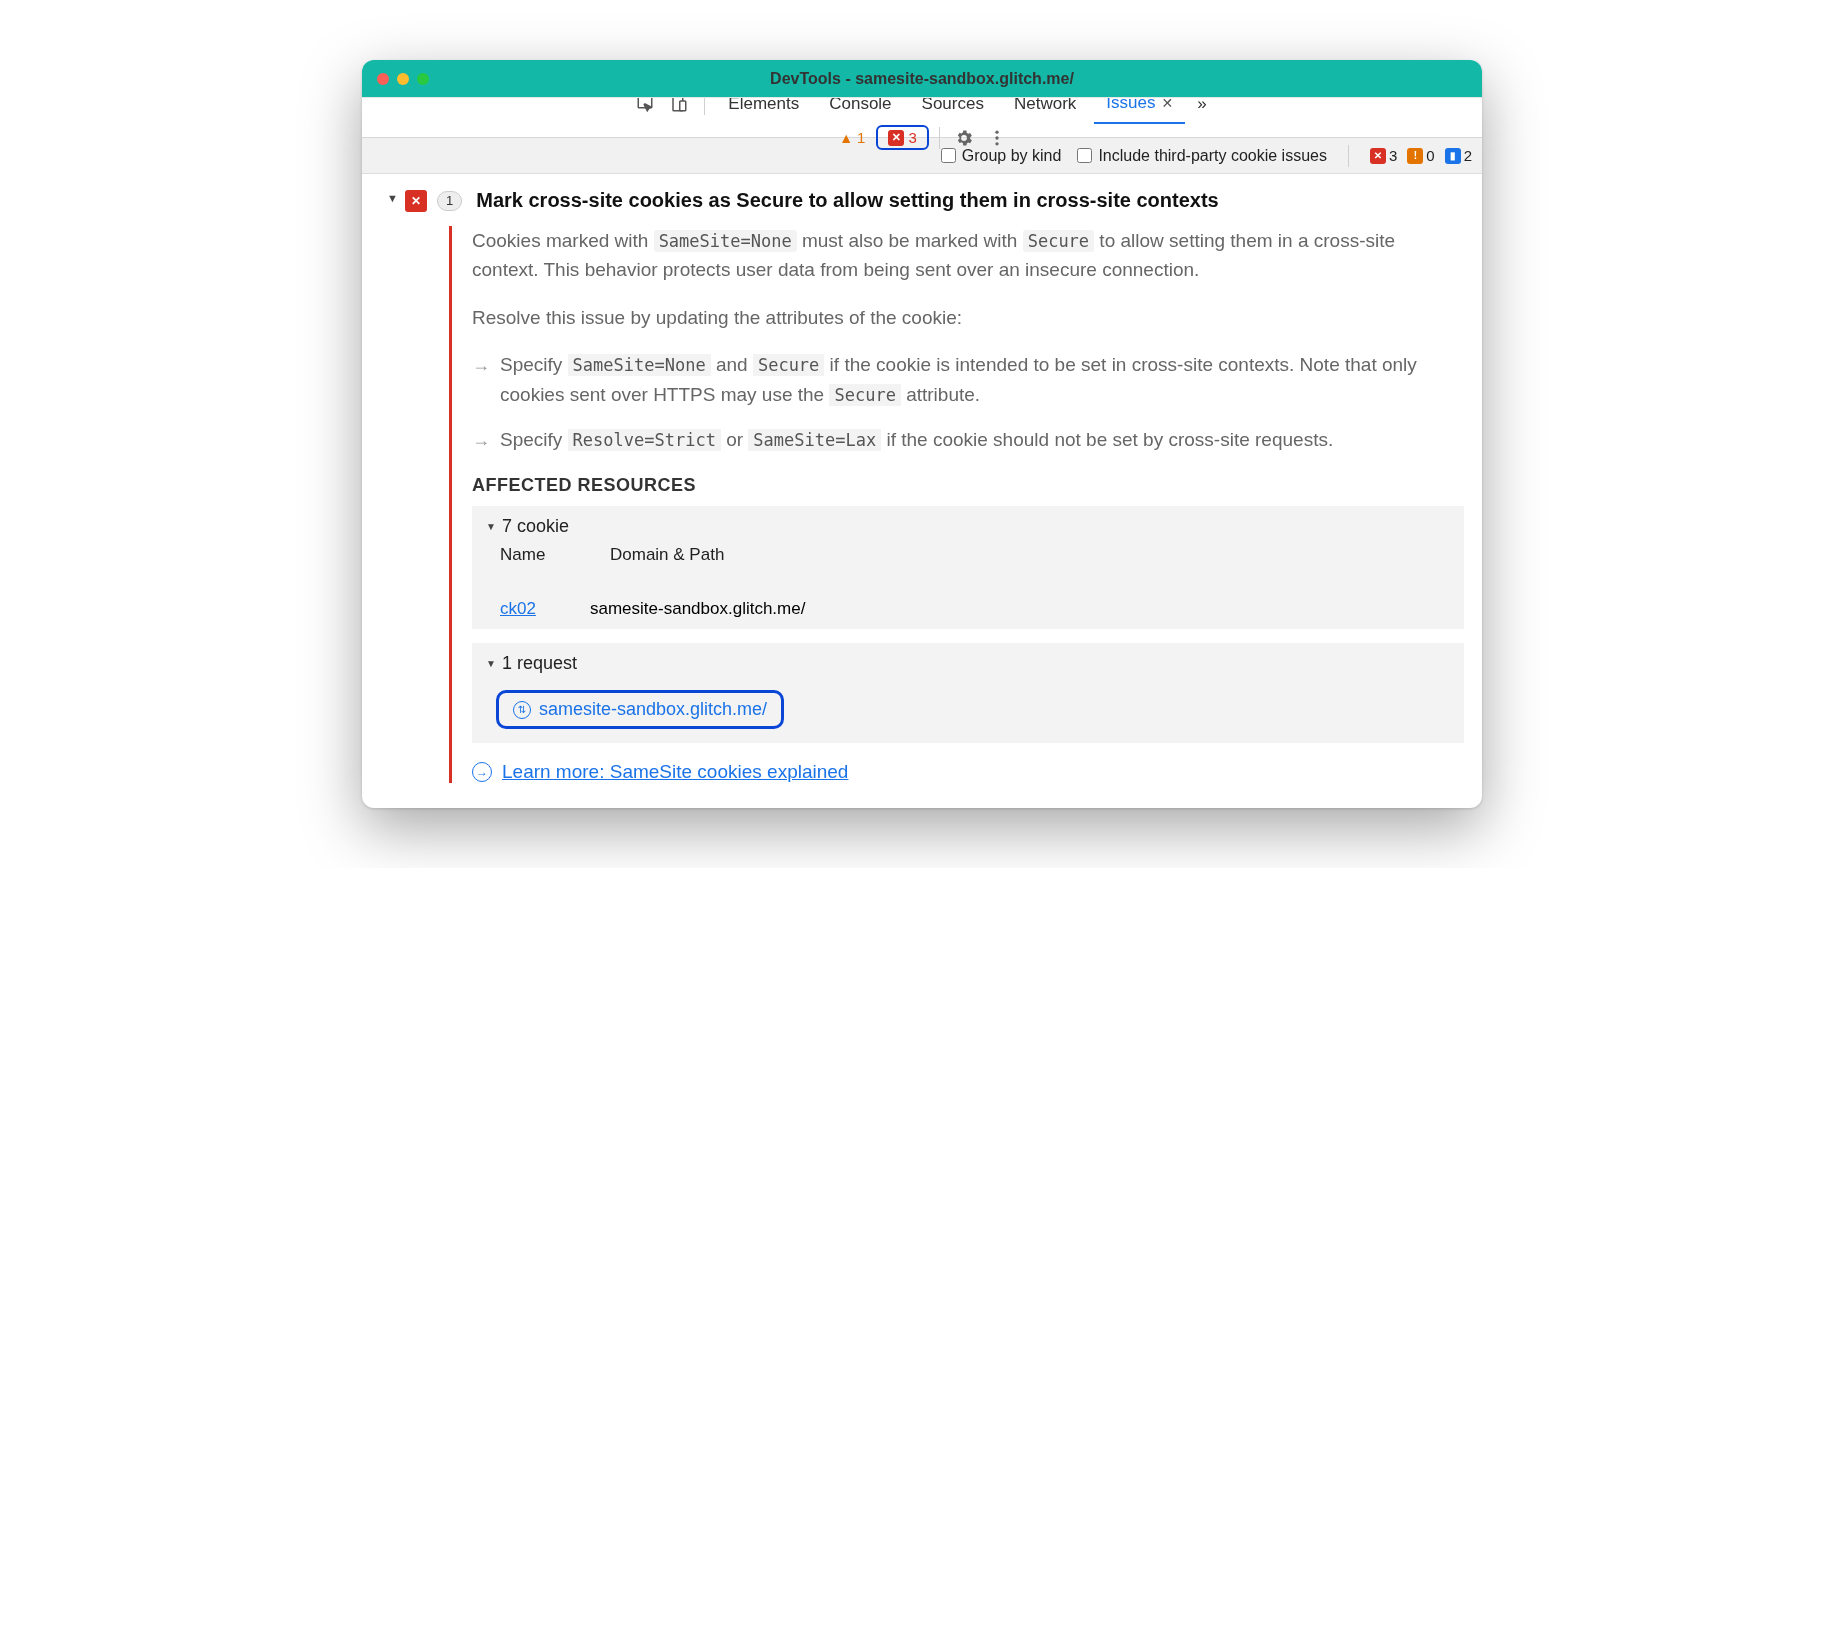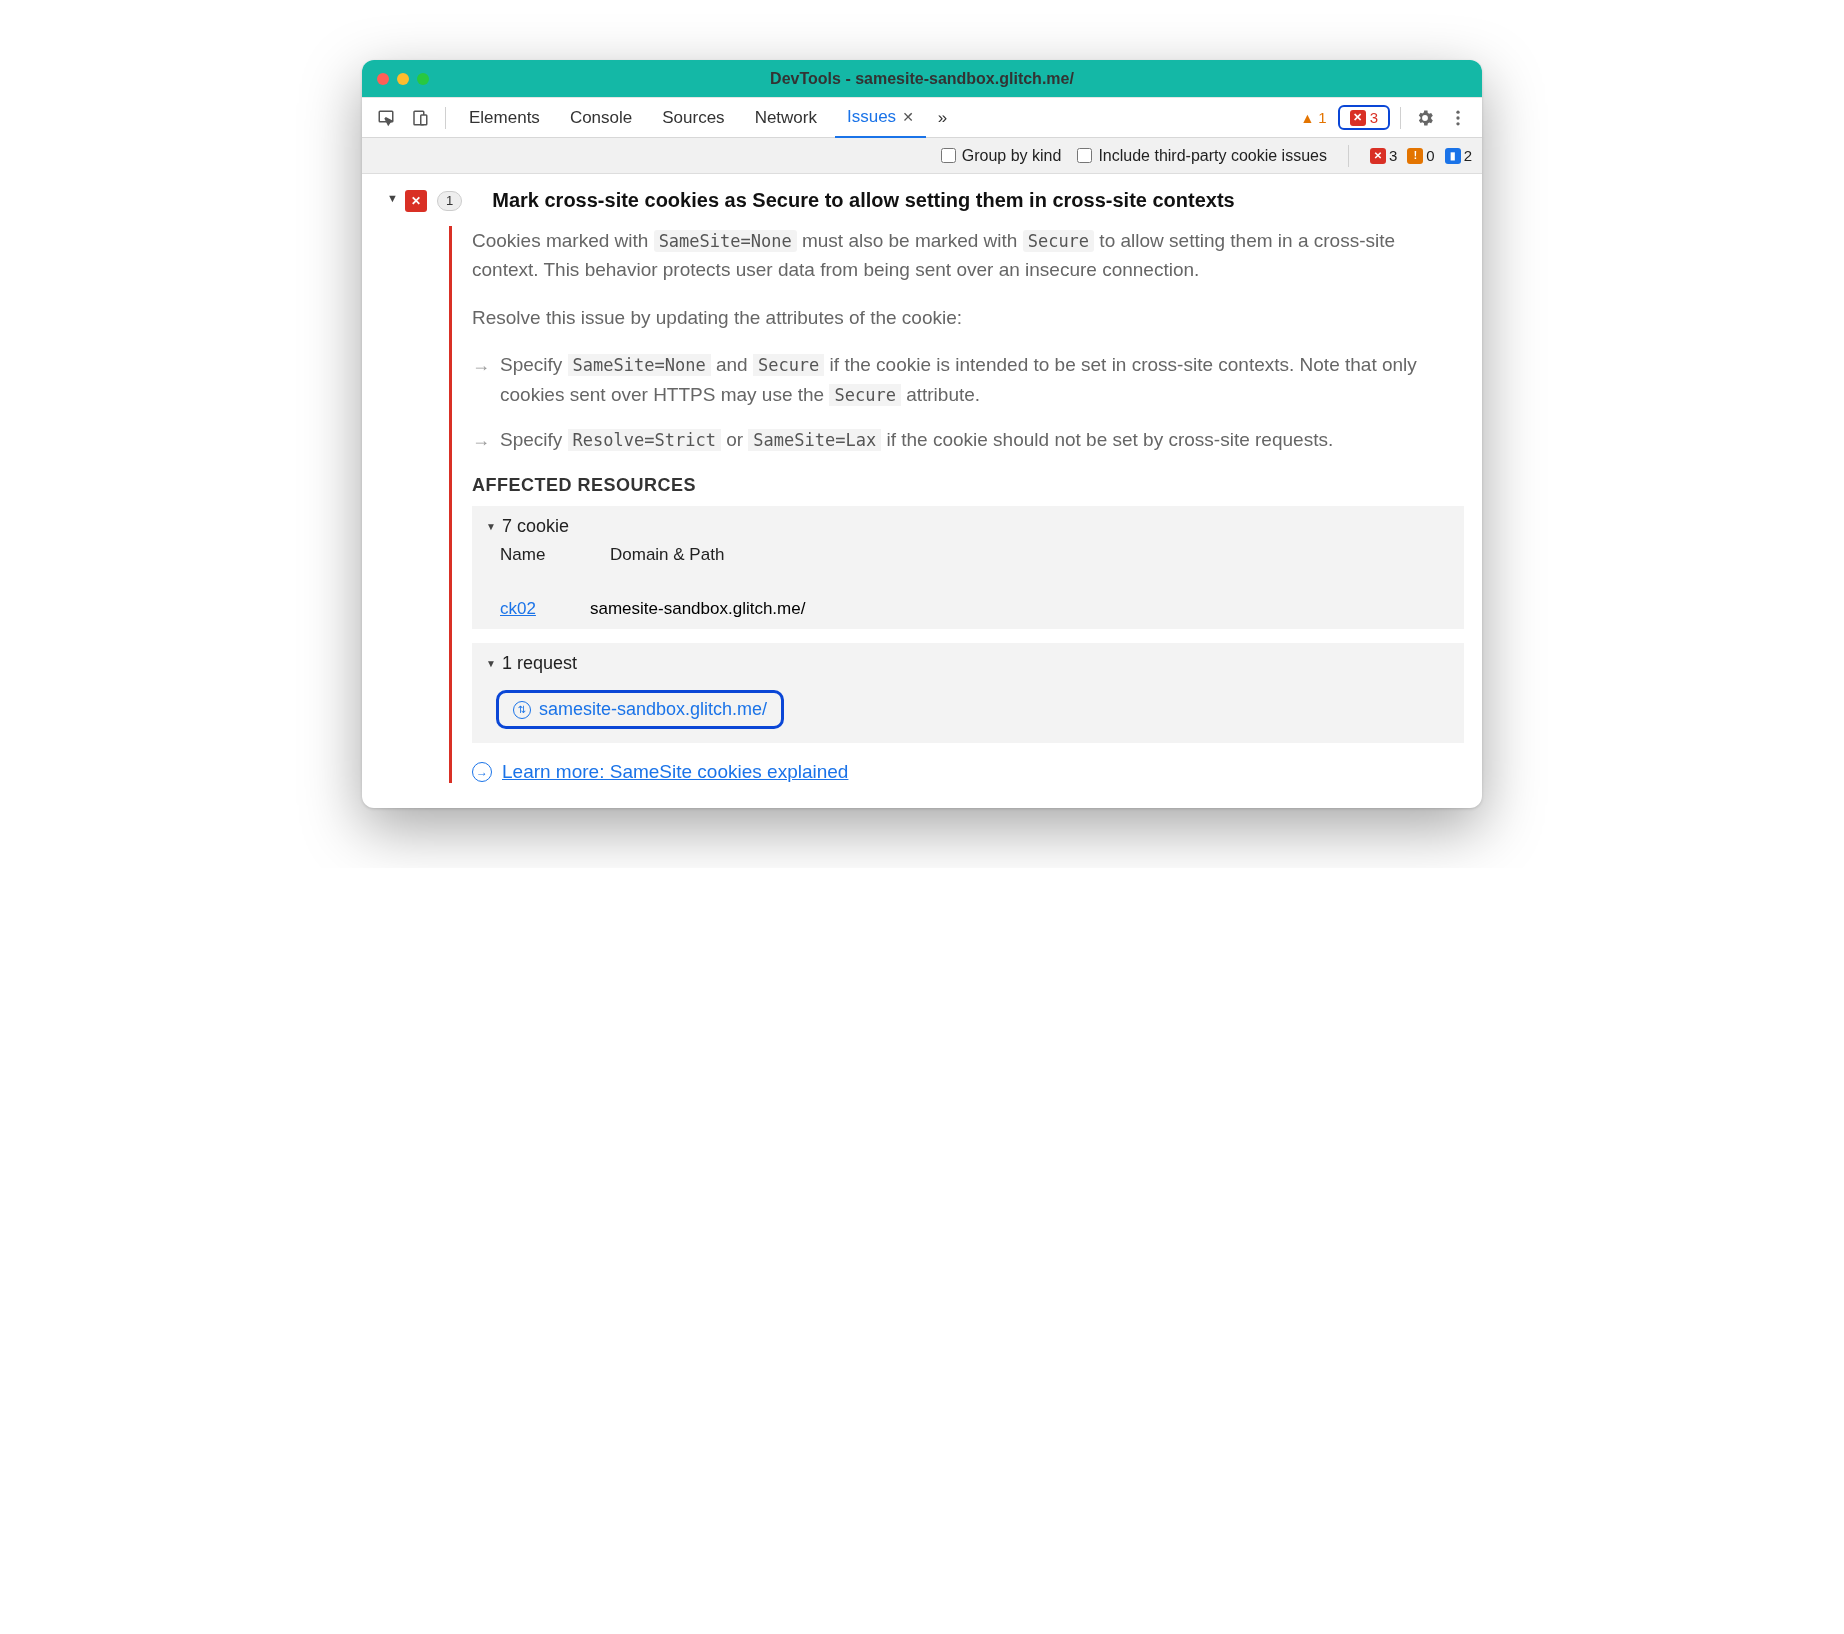--- a/index.html
+++ b/index.html
@@ -2,21 +2,21 @@
 <html><head>
 <meta charset="utf-8">
 <style>
 * { box-sizing: border-box; margin: 0; padding: 0; }
 body { background: #fff; font-family: -apple-system, BlinkMacSystemFont, "Segoe UI", Helvetica, Arial, sans-serif; font-size: 14px; padding: 60px; }
 .window { width: 1120px; margin: auto; border-radius: 12px; background: #fff; box-shadow: 0 20px 60px rgba(0,0,0,0.35), 0 1px 3px rgba(0,0,0,0.15); overflow: hidden; }
 .titlebar { height: 38px; background: #14b8a6; border-bottom: 1px solid #e5e5e5; display: flex; align-items: center; position: relative; }
 .traffic { display: flex; gap: 8px; margin-left: 15px; }
 .traffic span { width: 12px; height: 12px; border-radius: 50%; display: block; }
 .titlebar .title { position: absolute; left: 50%; transform: translateX(-50%); font-weight: 600; font-size: 16px; color: #333; }
-.toolbar { height: 40px; display: flex; align-items: center; border-bottom: 1px solid #d7d7d7; padding: 0 10px; justify-content: space-between; }
+.toolbar { height: 40px; display: flex; align-items: center; border-bottom: 1px solid #d7d7d7; padding: 0 10px; justify-content: center; flex-direction: column; }
 .tb-left { display: flex; align-items: center; gap: 6px; }
 .tb-icon { width: 28px; height: 28px; display: flex; align-items: center; justify-content: center; color: #555; cursor: pointer; }
 .tb-icon svg { width: 18px; height: 18px; }
 .vsep { width: 1px; height: 22px; background: #d0d0d0; margin: 0 5px; }
 .tab { padding: 0 12px; height: 40px; display: flex; align-items: center; font-size: 17px; color: #333; cursor: pointer; gap: 6px; }
 .tab.active { color: #1a73e8; border-bottom: 2.5px solid #1a73e8; font-weight: 500; }
 .tab .x { font-size: 14px; color: #555; }
 .tb-right { display: flex; align-items: center; gap: 5px; }
 .badge { display: inline-flex; align-items: center; gap: 4px; padding: 2px 6px; border-radius: 4px; font-size: 15px; }
 .badge.warn { color: #e37400; }
@@ -37,21 +37,21 @@
 .issue-body { display: flex; padding: 15px 18px 25px 18px; }
 .issue-left { width: 25px; display: flex; flex-direction: column; align-items: center; padding-top: 3px; }
 .arrow-down { font-size: 11px; color: #444; cursor: pointer; }
 .red-bar-wrap { flex: 1; display: flex; }
 .red-bar { width: 3px; background: #d93025; margin-right: 2px; margin-left: 12px; align-self: stretch; }
 .issue-icon { width: 22px; height: 22px; background: #d93025; border-radius: 3px; display: flex; align-items: center; justify-content: center; color: #fff; font-size: 12px; font-weight: bold; margin-bottom: 0; position: relative; }
 .issue-icon:after { content: ''; position: absolute; bottom: -4px; left: 4px; border: 4px solid transparent; border-top-color: #d93025; }
 .issue-main { flex: 1; }
 .issue-header { display: flex; align-items: center; gap: 14px; margin-bottom: 14px; }
 .count-pill { background: #eee; border: 1px solid #ccc; border-radius: 10px; padding: 0 8px; font-size: 13px; color: #333; height: 20px; display: inline-flex; align-items: center; }
-.issue-title { font-size: 20px; font-weight: 700; color: #111; margin-left: 16px; }
+.issue-title { font-size: 20px; font-weight: 700; color: #111; }
 .issue-desc { font-size: 19px; color: #666; line-height: 1.55; margin-bottom: 18px; }
 .issue-desc .code { font-family: ui-monospace, Menlo, monospace; background: #f3f3f3; padding: 1px 5px; font-size: 17px; border-radius: 3px; color: #555; }
 .issue-step { font-size: 19px; color: #666; line-height: 1.55; margin-bottom: 16px; display: flex; gap: 10px; }
 .issue-step .arrow { color: #999; font-size: 18px; padding-top: 2px; }
 .issue-step .code { font-family: ui-monospace, Menlo, monospace; background: #f3f3f3; padding: 1px 5px; font-size: 17px; color: #555; }
 .aff-title { font-size: 18px; font-weight: 700; color: #333; letter-spacing: 0.5px; margin: 20px 0 10px; }
 .aff-box { background: #f3f3f3; padding: 10px 14px; margin-bottom: 14px; }
 .aff-hdr { display: flex; align-items: center; gap: 6px; font-size: 18px; color: #222; margin-bottom: 8px; cursor: pointer; }
 .aff-hdr .tri { font-size: 10px; color: #444; }
 .aff-table { margin-left: 14px; font-size: 17px; }

